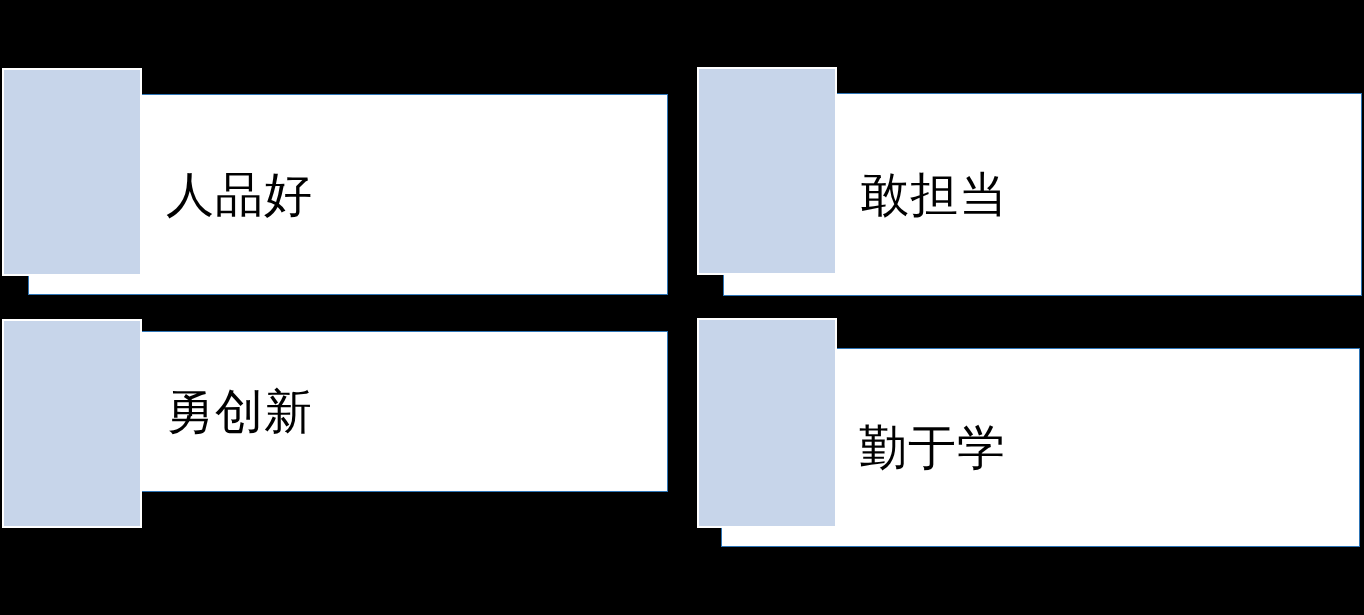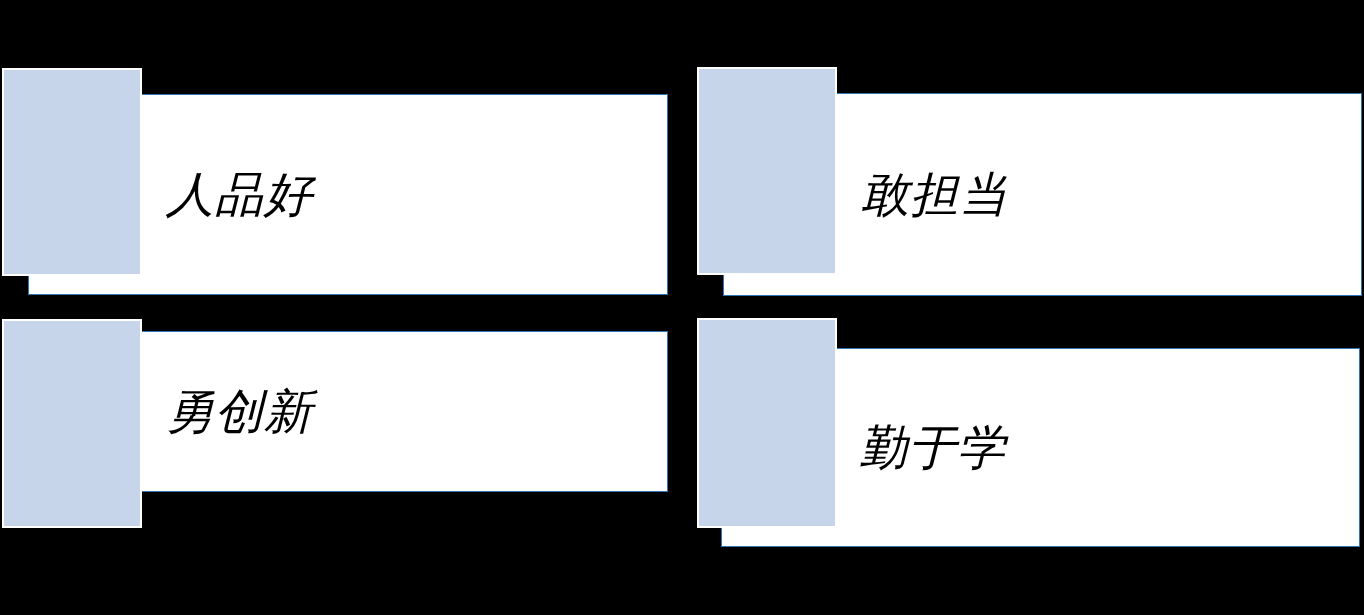--- a/index.html
+++ b/index.html
@@ -3,21 +3,21 @@
 <meta charset="utf-8">
 <style>
   :root {
     --background: #000000;
     --card-border: #2e75b6;
     --accent-fill: #c7d5ea;
     --accent-border: #ffffff;
     --text: #000000;
     --card-bg: #ffffff;
   }
-  * { margin: 0; padding: 0; box-sizing: border-box; font-style: italic; }
+  * { margin: 0; padding: 0; box-sizing: border-box; }
   html, body { background: var(--background); }
   .canvas {
     position: relative;
     width: 1364px;
     height: 615px;
     background: var(--background);
     overflow: hidden;
     font-family: "Liberation Serif", "DejaVu Serif", serif;
   }
   .accent {

